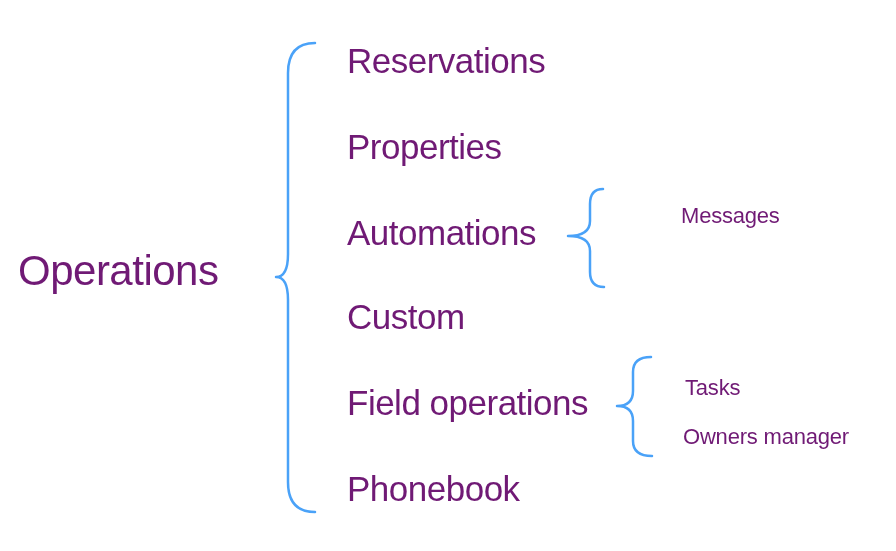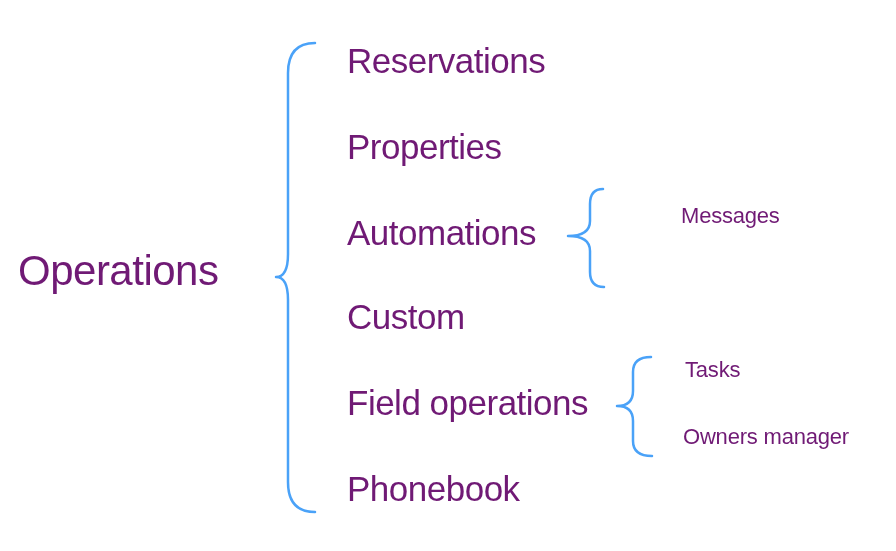--- a/index.html
+++ b/index.html
@@ -69,16 +69,16 @@
 
   <div class="label label-l1" style="left:347px; top:61px;">Reservations</div>
   <div class="label label-l1" style="left:347px; top:147px;">Properties</div>
   <div class="label label-l1" style="left:347px; top:233px;">Automations</div>
   <div class="label label-l1" style="left:347px; top:317px;">Custom</div>
   <div class="label label-l1" style="left:347px; top:489px;">Phonebook</div>
   <div class="label label-l1" style="left:347px; top:403px;">Field operations</div>
 
   <div class="label label-l2" style="left:637px; top:216px;margin-left:44px;">Messages</div>
 
-  <div class="label label-l2" style="left:685px; top:370px;text-align:center;">Tasks</div>
+  <div class="label label-l2" style="left:685px; top:388px;text-align:center;">Tasks</div>
   <div class="label label-l2" style="left:683px; top:437px;">Owners manager</div>
 
 </div>
 
 </body></html>

